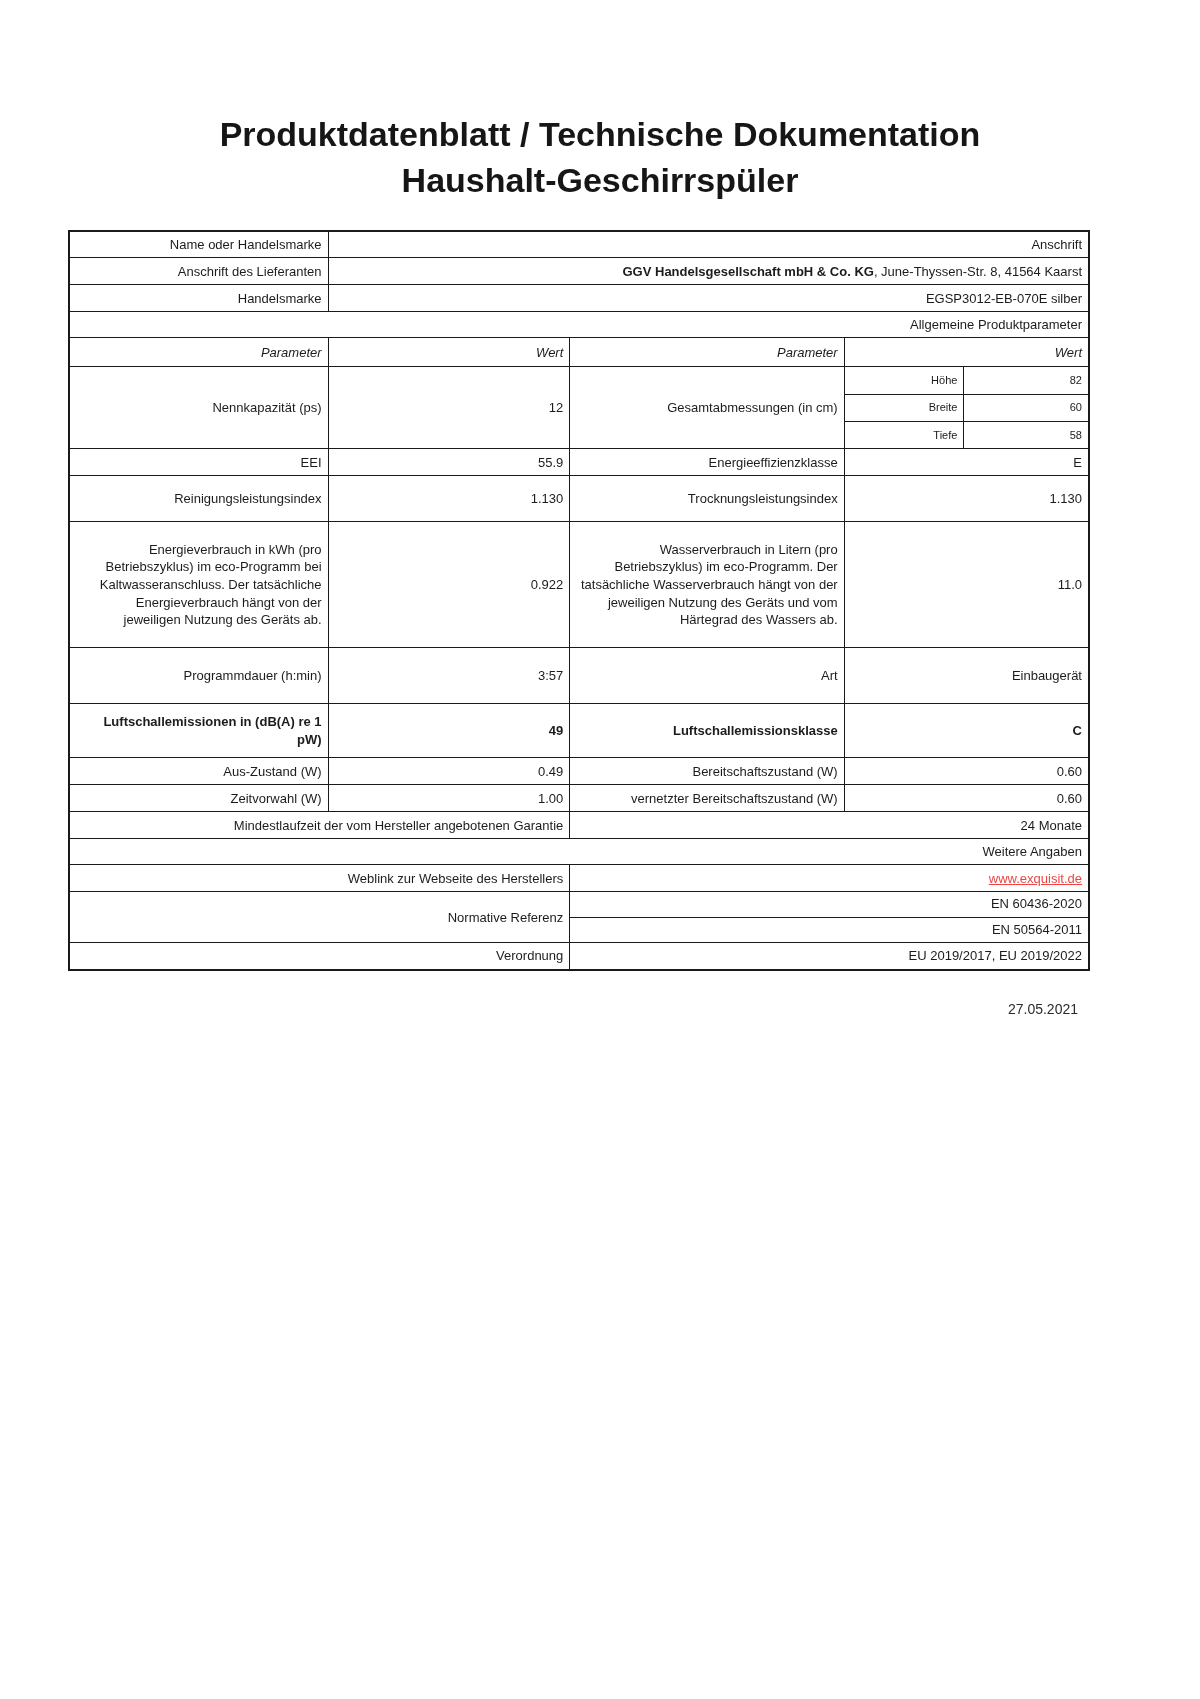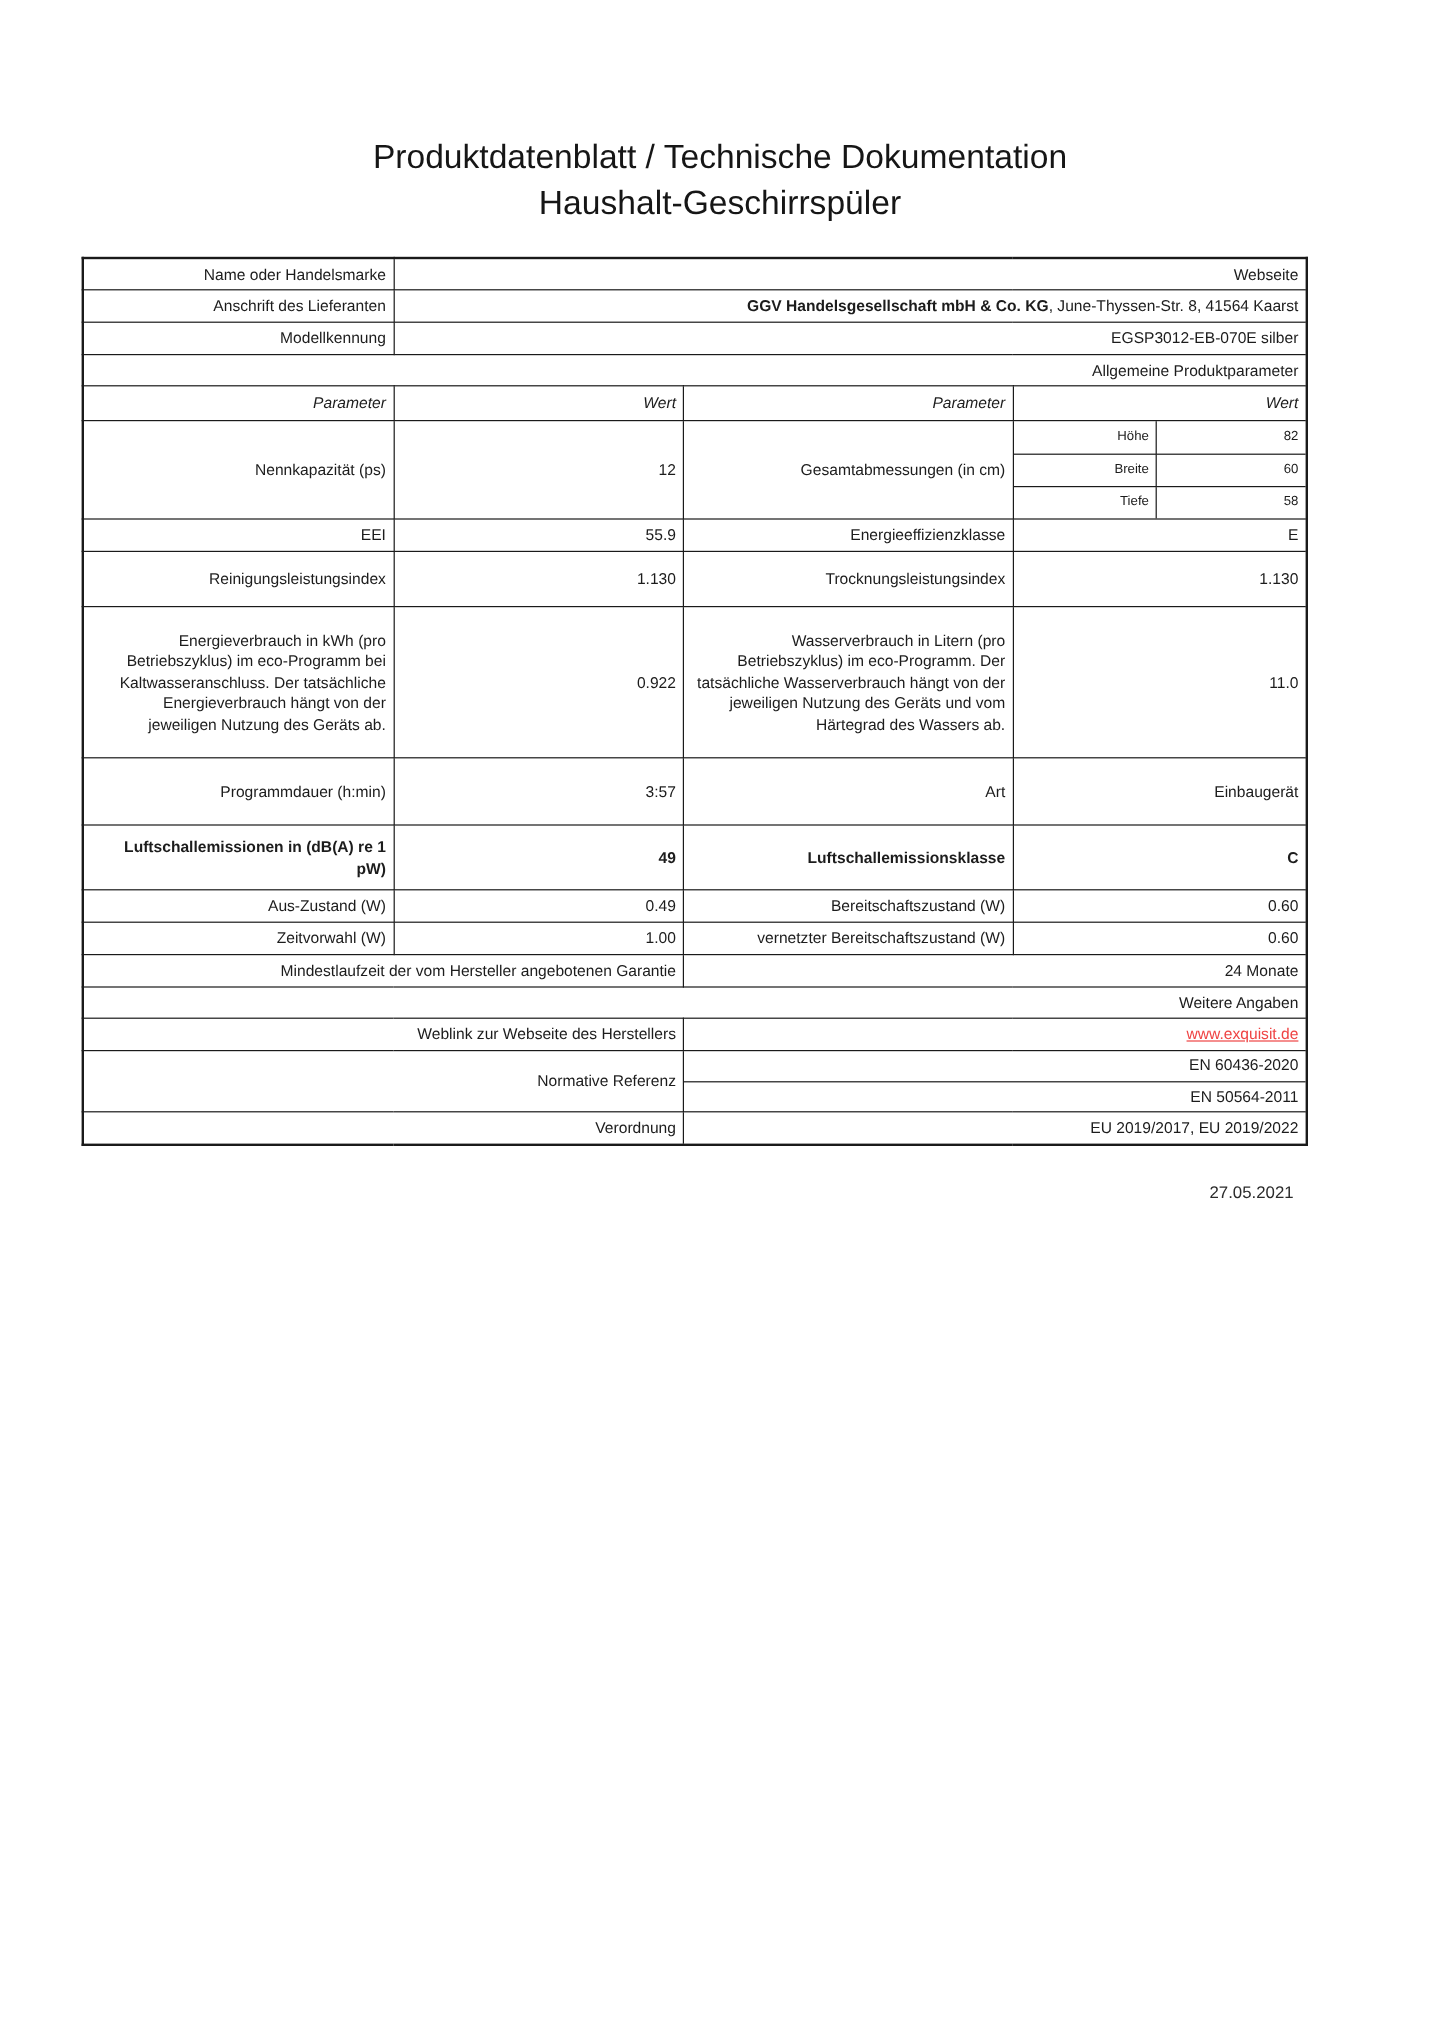--- a/index.html
+++ b/index.html
@@ -12,22 +12,22 @@
     position: relative;
   }
   .page {
     width: 1200px;
     height: 1699px;
     background: #ffffff;
     padding-top: 112px;
   }
   .doc-title {
     text-align: center;
-    font-weight: normal;
-    font-size: 28px;
+    font-weight: bold;
+    font-size: 34px;
     line-height: 1.35;
     color: #161616;
   }
   .sheet {
     width: 1022px;
     margin: 26px 0 0 68px;
     border-collapse: collapse;
     font-size: 13px;
     color: #1c1c1c;
     text-align: right;
@@ -87,30 +87,30 @@
     <colgroup>
       <col style="width:25.4%">
       <col style="width:23.7%">
       <col style="width:26.9%">
       <col style="width:24.0%">
     </colgroup>
     <tbody>
 
       <tr class="r-std">
         <td>Name oder Handelsmarke</td>
-        <td colspan="3">Webseite</td>
+        <td colspan="3">Anschrift</td>
       </tr>
 
       <tr class="r-std">
         <td>Anschrift des Lieferanten</td>
         <td colspan="3"><span class="bold">GGV Handelsgesellschaft  mbH &amp; Co. KG</span><span>, June-Thyssen-Str. 8, 41564 Kaarst</span></td>
       </tr>
 
       <tr class="r-std">
-        <td>Modellkennung</td>
+        <td>Handelsmarke</td>
         <td colspan="3">EGSP3012-EB-070E silber</td>
       </tr>
 
       <tr class="r-sec">
         <td colspan="4">Allgemeine Produktparameter</td>
       </tr>
 
       <tr class="r-hdr">
         <td class="hdr-cell">Parameter</td>
         <td class="hdr-cell">Wert</td>

